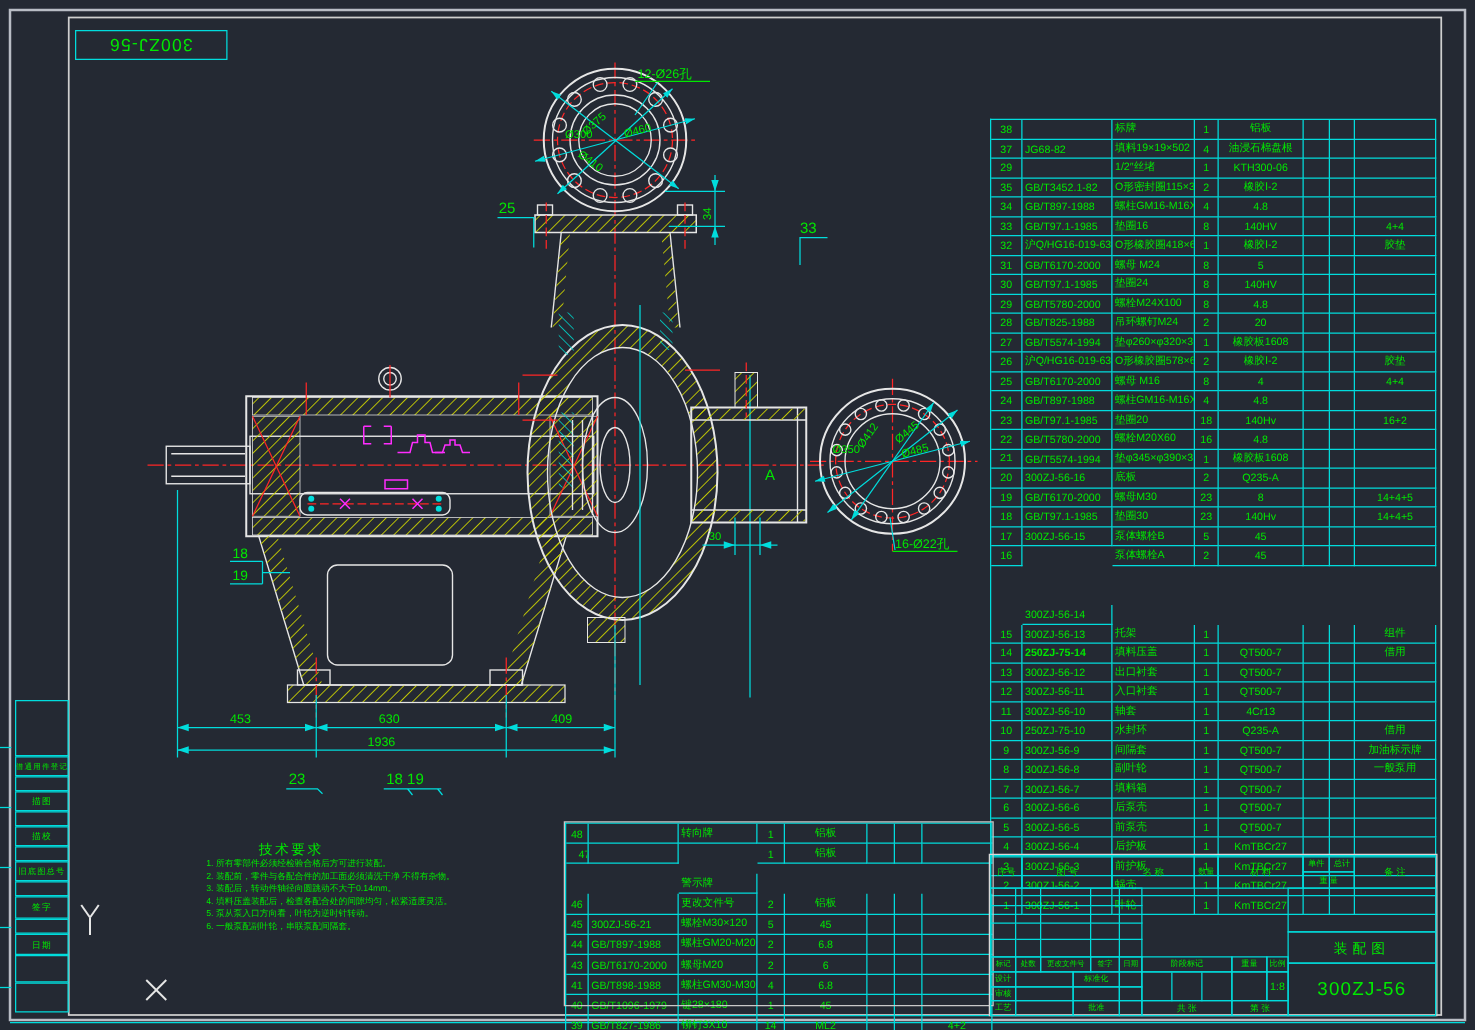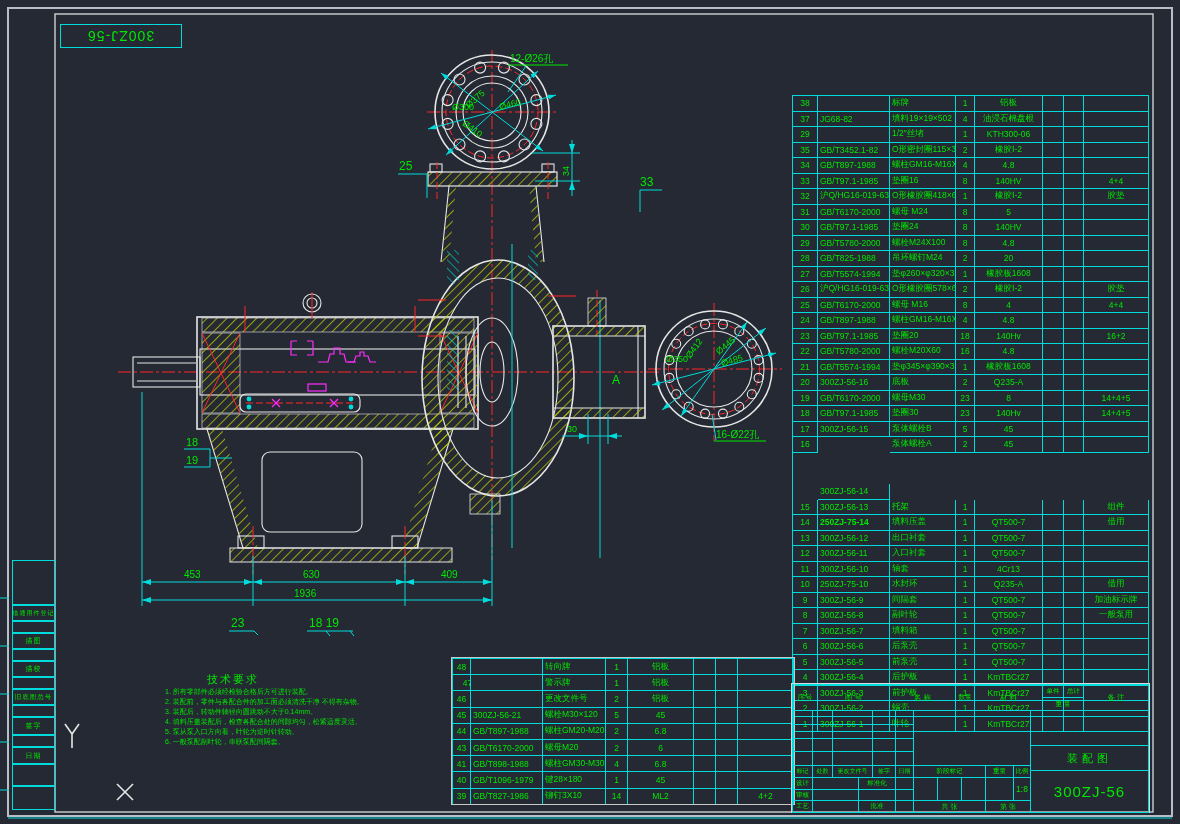--- a/index.html
+++ b/index.html
@@ -474,21 +474,21 @@
         <div class="pcell" style="width: 25px;">22</div>
         <div class="pcell left" style="width: 72px;">GB/T5780-2000</div>
         <div class="pcell left" style="width: 66px;">螺栓M20X60</div>
         <div class="pcell" style="width: 19px;">16</div>
         <div class="pcell" style="width: 68px;">4.8</div>
         <div class="pcell" style="width: 21px;"></div>
         <div class="pcell" style="width: 20px;"></div>
         <div class="pcell" style="width: 65px;"></div>
       </div>
       <div class="prow">
-        <div class="pcell" style="width: 25px;">21</div>
+        <div class="pcell" style="width: 25px; font-family: Liberation Mono, monospace;">21</div>
         <div class="pcell left" style="width: 72px;">GB/T5574-1994</div>
         <div class="pcell left" style="width: 66px;">垫φ345×φ390×3</div>
         <div class="pcell" style="width: 19px;">1</div>
         <div class="pcell" style="width: 68px;">橡胶板1608</div>
         <div class="pcell" style="width: 21px;"></div>
         <div class="pcell" style="width: 20px;"></div>
         <div class="pcell" style="width: 65px;"></div>
       </div>
       <div class="prow">
         <div class="pcell" style="width: 25px;">20</div>
@@ -709,21 +709,21 @@
         <div class="pcell left" style="width: 63px;">转向牌</div>
         <div class="pcell" style="width: 22px;">1</div>
         <div class="pcell" style="width: 66px;">铝板</div>
         <div class="pcell" style="width: 22px;"></div>
         <div class="pcell" style="width: 22px;"></div>
         <div class="pcell" style="width: 56px;"></div>
       </div>
       <div class="prow">
         <div class="pcell" style="width: 18px; padding-left: 12px;">47</div>
         <div class="pcell left" style="width: 72px;"></div>
-        <div class="pcell left" style="width: 63px;">警示牌</div>
+        <div class="pcell left" style="width: 63px; margin-top: 24px;">警示牌</div>
         <div class="pcell" style="width: 22px;">1</div>
         <div class="pcell" style="width: 66px;">铝板</div>
         <div class="pcell" style="width: 22px;"></div>
         <div class="pcell" style="width: 22px;"></div>
         <div class="pcell" style="width: 56px;"></div>
       </div>
       <div class="prow">
         <div class="pcell" style="width: 18px;">46</div>
         <div class="pcell left" style="width: 72px;"></div>
         <div class="pcell left" style="width: 63px;">更改文件号</div>

